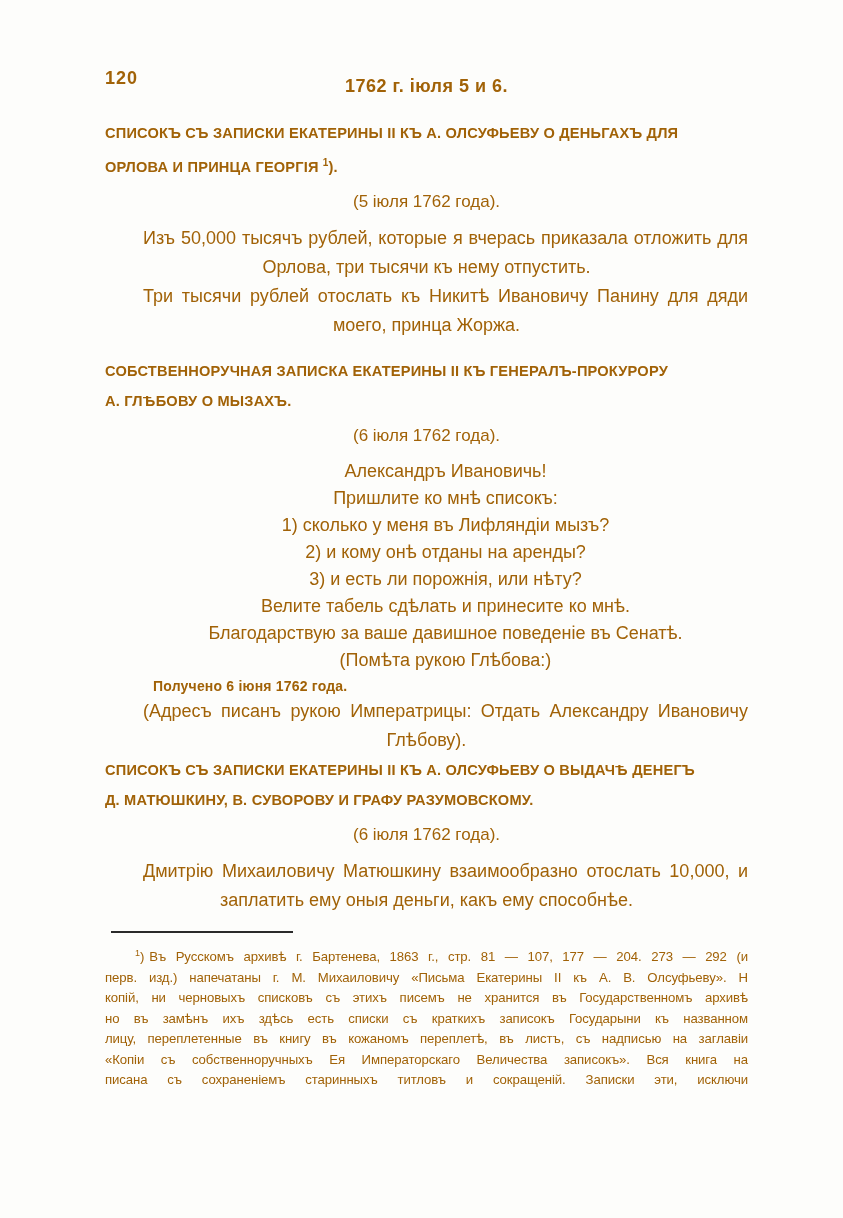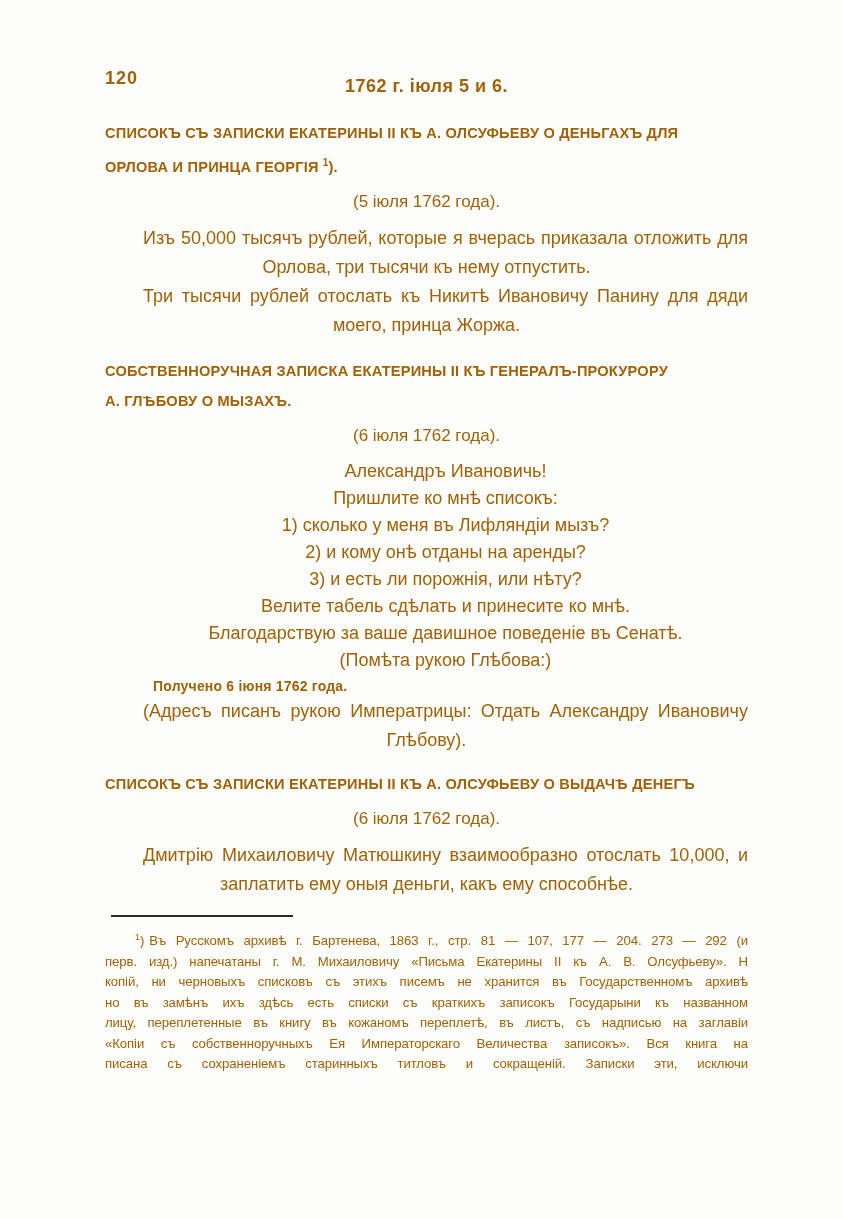--- a/index.html
+++ b/index.html
@@ -35,21 +35,21 @@
   
   .doc-title {
     text-align: left;
     font-weight: bold;
     font-size: 14.6px;
     line-height: 30px;
     letter-spacing: 0.2px;
   }
   .t1 { margin-top: 28px; }
   .t2 { margin-top: 16px; }
-  .t3 { margin-top: 14px; }
+  .t3 { }
   .title-line { white-space: nowrap; }
   sup.ref {
     font-size: 10px;
     vertical-align: super;
     margin-left: 4px;
   }
   .date-line {
     text-align: center;
     font-size: 17px;
     margin-top: 10px;
@@ -137,20 +137,21 @@
       <div class="bline lline ind">Велите табель сдѣлать и принесите ко мнѣ.</div>
       <div class="bline lline ind">Благодарствую за ваше давишное поведеніе въ Сенатѣ.</div>
       <div class="bline lline ind">(Помѣта рукою Глѣбова:)</div>
       <div class="small-note">Получено 6 іюня 1762 года.</div>
       <div class="bline just ind">(Адресъ писанъ рукою Императрицы: Отдать Александру Ивановичу</div>
       <div class="bline">Глѣбову).</div>
     </div>
 
     <div class="doc-title t3">
       <div class="title-line">СПИСОКЪ СЪ ЗАПИСКИ ЕКАТЕРИНЫ II КЪ А. ОЛСУФЬЕВУ О ВЫДАЧѢ ДЕНЕГЪ</div>
+      <div class="title-line">Д. МАТЮШКИНУ, В. СУВОРОВУ И ГРАФУ РАЗУМОВСКОМУ.</div>
     </div>
     <div class="date-line">(6 іюля 1762 года).</div>
 
     <div class="body-block">
       <div class="bline just ind">Дмитрію Михаиловичу Матюшкину взаимообразно отослать 10,000, и</div>
       <div class="bline">заплатить ему оныя деньги, какъ ему способнѣе.</div>
     </div>
 
     <hr class="fn-rule">
     <div class="footnote">

